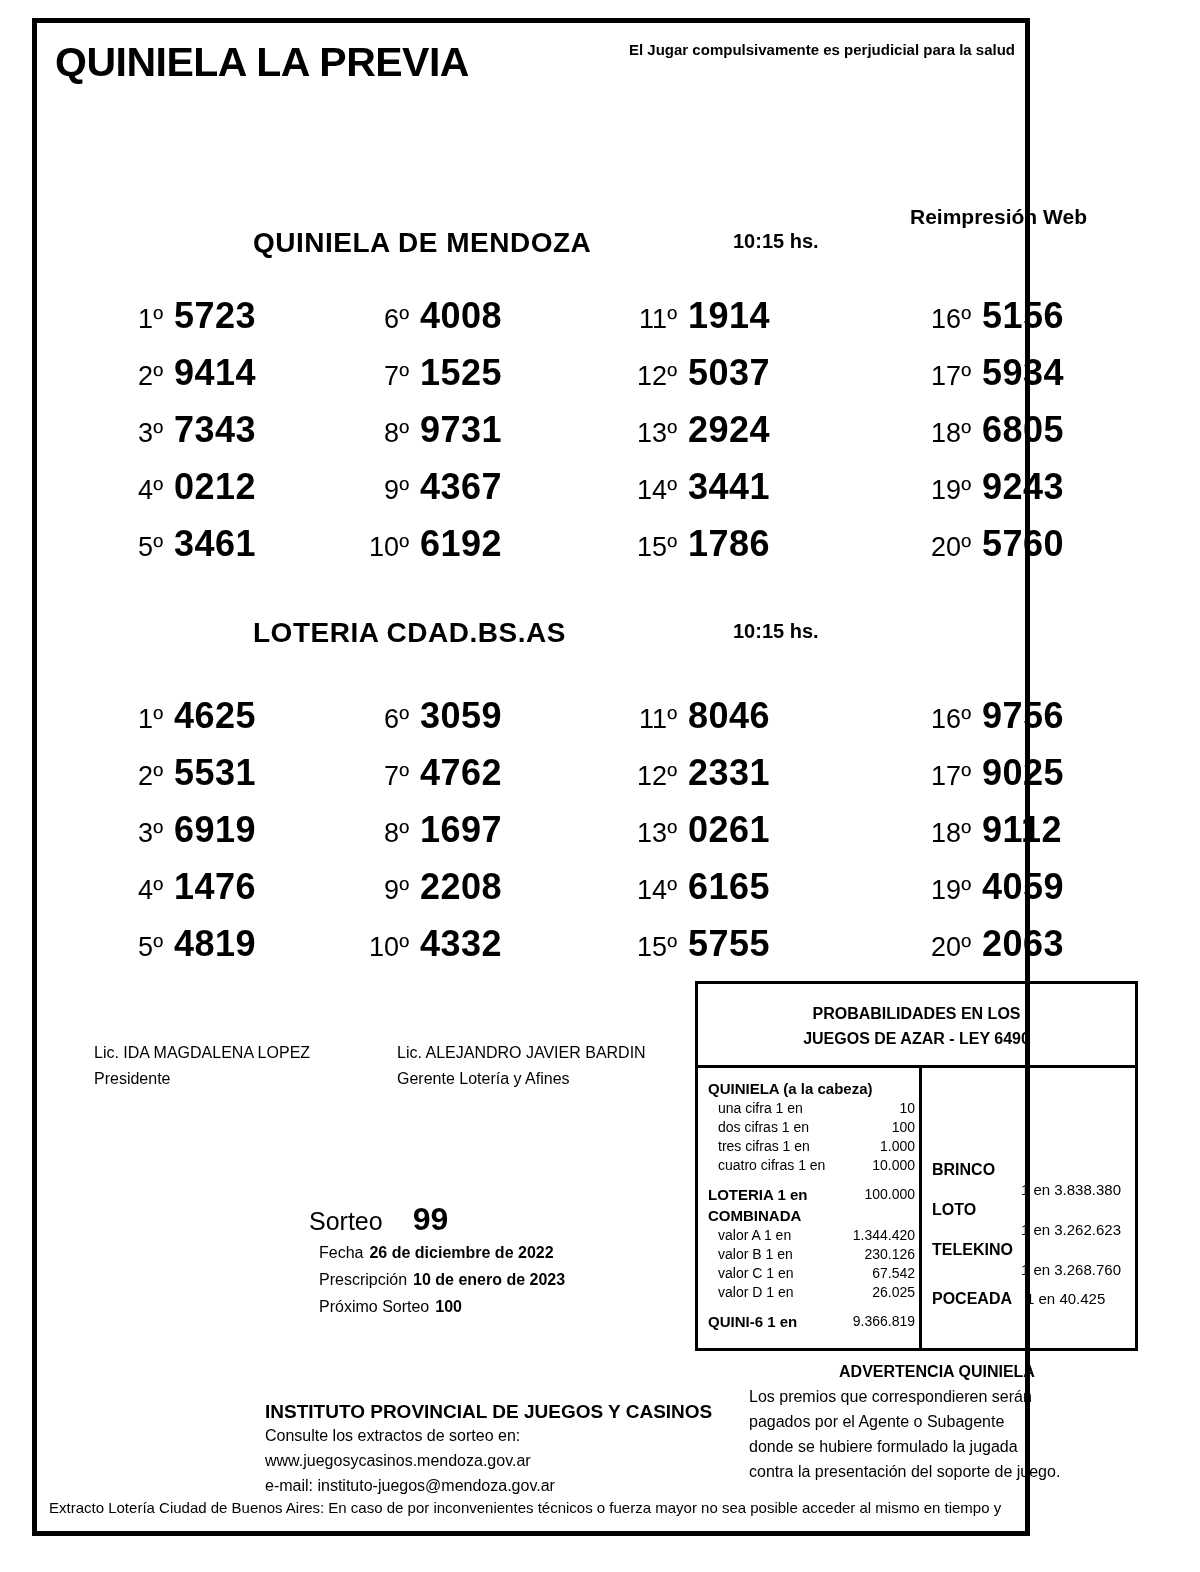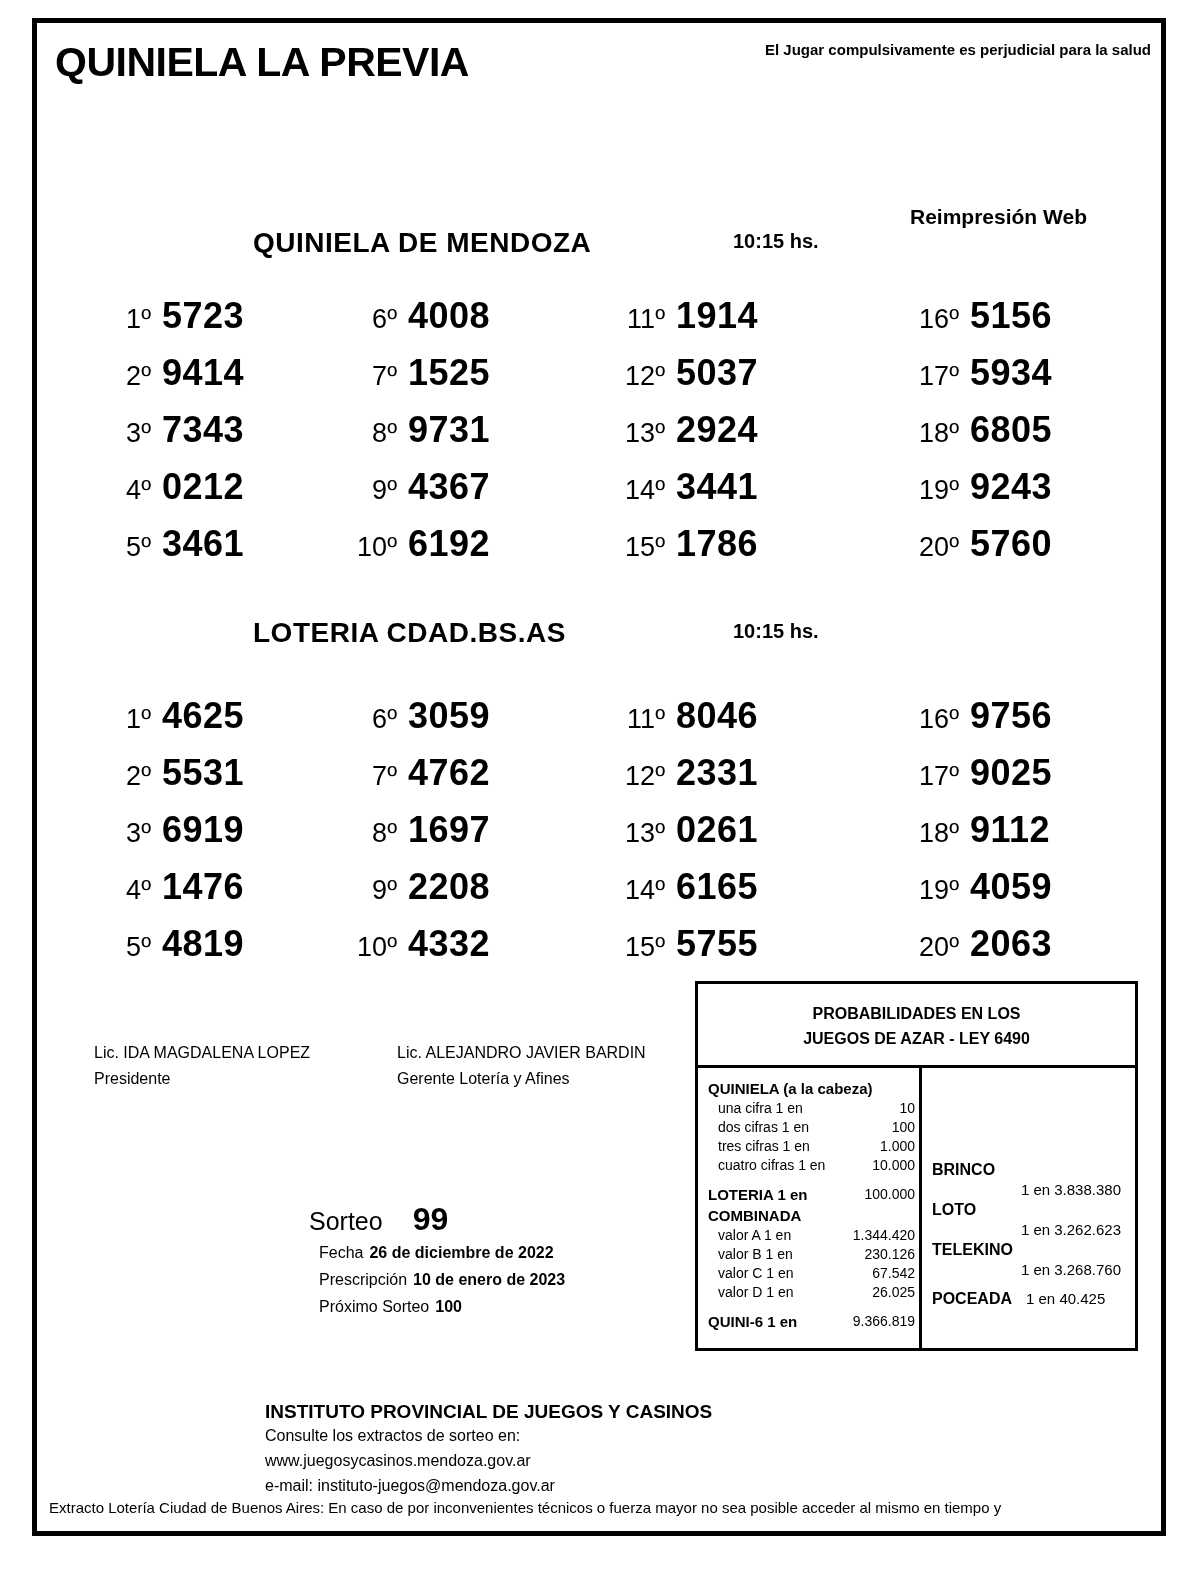--- a/index.html
+++ b/index.html
@@ -12,21 +12,21 @@
     height: 1572px;
     font-family: "Liberation Sans", sans-serif;
     color: #000;
     position: relative;
     overflow: hidden;
   }
   .page {
     position: absolute;
     left: 32px;
     top: 18px;
-    width: 1134px;
+    width: 998px;
     height: 1518px;
     border: 5px solid #000;
     box-sizing: border-box;
     background: #fff;
   }
   .inner {
     position: relative;
     width: 100%;
     height: 100%;
   }
@@ -67,21 +67,21 @@
   }
   .reprint-label {
     position: absolute;
     font-size: 21px;
     font-weight: bold;
     white-space: nowrap;
   }
 
   .grid {
     position: absolute;
-    left: 0;
+    left: 12px;
     width: 100%;
     display: grid;
     grid-template-columns: 262px 272px 272px 280px;
     row-gap: 0px;
   }
   .cell {
     height: 57px;
     display: flex;
     align-items: baseline;
     white-space: nowrap;
@@ -551,19 +551,26 @@
     </div>
   </div>
 
   <div class="institute">
     <div class="inst-title">INSTITUTO PROVINCIAL DE JUEGOS Y CASINOS</div>
     <div class="inst-line">Consulte los extractos de sorteo en:</div>
     <div class="inst-line">www.juegosycasinos.mendoza.gov.ar</div>
     <div class="inst-line">e-mail:  instituto-juegos@mendoza.gov.ar</div>
   </div>
 
+  <div class="advert">
+    <div class="advert-title">ADVERTENCIA QUINIELA</div>
+    <div class="advert-line">Los premios que correspondieren serán</div>
+    <div class="advert-line">pagados por el Agente o Subagente</div>
+    <div class="advert-line">donde se hubiere formulado la jugada</div>
+    <div class="advert-line">contra la presentación del soporte de juego.</div>
+  </div>
 
   <div class="footer">
     <div>Extracto Lotería Ciudad de Buenos Aires: En caso de por inconvenientes técnicos o fuerza mayor no sea posible acceder al mismo en tiempo y</div>
   </div>
 
 </div>
 </div>
 
 </body></html>

